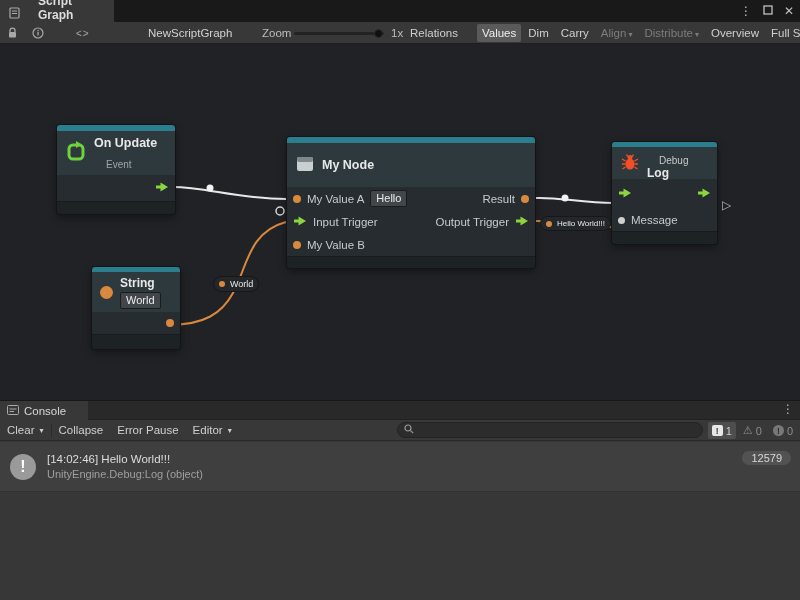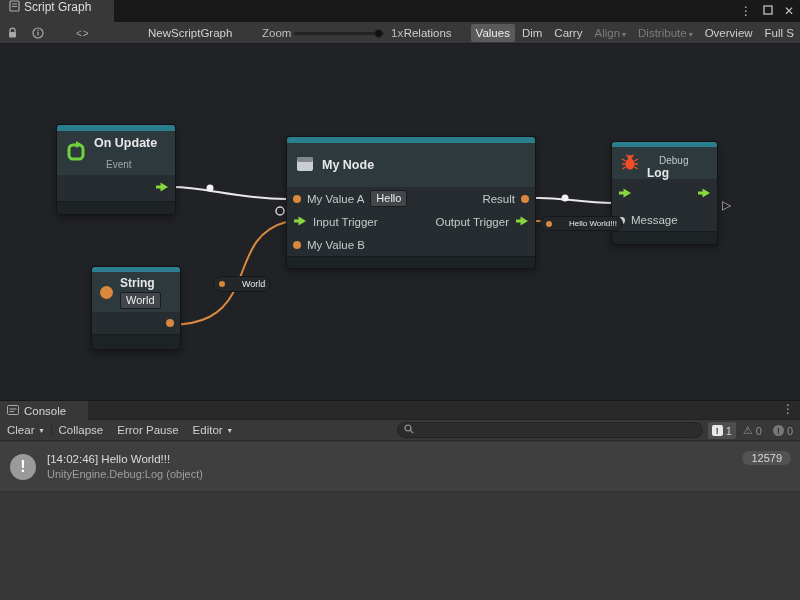--- a/index.html
+++ b/index.html
@@ -2,32 +2,32 @@
 <html><head>
 <meta charset="utf-8">
 <style>
   * { margin:0; padding:0; box-sizing:border-box; }
   body { background:#111; font-family:"Liberation Sans","DejaVu Sans",sans-serif; }
   .stage { position:relative; width:800px; height:600px; overflow:hidden; background:#202124; color:#ccc; }
 
   
   .tabbar { position:absolute; top:0; left:0; right:0; height:22px; background:#191919; }
   .wtab { position:absolute; left:0; top:0; height:22px; width:114px; background:#383838;
-          display:flex; align-items:flex-start; gap:4px; padding:0 9px; font-size:12px; color:#dedede; }
+          display:flex; align-items:flex-end; gap:18px; padding:0 9px; font-size:12px; color:#dedede;font-weight:bold; }
   .winctrl { position:absolute; right:6px; top:0; height:22px; display:flex; align-items:center; gap:11px; color:#c2c2c2; font-size:12px; }
 
   
   .gtoolbar { position:absolute; top:22px; left:0; right:0; height:22px; background:#383838;
               border-bottom:1px solid #1e1e1e; font-size:11.5px; color:#cfcfcf; }
   .gtoolbar .abs { position:absolute; top:0; height:22px; display:flex; align-items:center; }
   .zoomtrack { position:relative; width:90px; height:3px; background:#232323; border-radius:2px; }
   .zoomknob { position:absolute; left:80px; top:-3px; width:9px; height:9px; border-radius:50%;
               background:#101010; border:1px solid #2c2c2c; }
   .t-btns { position:absolute; left:404px; right:0; top:0; height:22px; display:flex; align-items:center;
-            overflow:hidden; white-space:nowrap;justify-content:flex-end; }
+            overflow:hidden; white-space:nowrap; }
   .tbtn { padding:3px 5px; margin:0 1px; border-radius:2px; }
   .tbtn.active { background:#5a5a5a; color:#eee;margin-left:13px; }
   .tbtn.disabled { color:#7c7c7c; }
   .caret { font-size:8px; margin-left:2px; }
 
   
   .canvas { position:absolute; top:44px; left:0; right:0; height:357px; background:#212226; }
   .wires { position:absolute; top:0; left:0; width:800px; height:600px; pointer-events:none; }
 
   .node { position:absolute; border-radius:3px; overflow:hidden; font-size:11.5px;
@@ -38,21 +38,21 @@
   .nsub { color:#9fa6a6; font-size:10px; margin-top:9px;padding-left:12px; }
   .nbody { background:#262c2f; }
   .nrow { display:flex; align-items:center; padding:0 6px; gap:6px; color:#c6cbcc; }
   .nfoot { background:#1d2225; border-top:1px solid #171b1d; }
   .spacer { flex:1; }
   .pdot { width:8px; height:8px; border-radius:50%; background:#d9883d; flex:none; }
   .gdot { width:7px; height:7px; border-radius:50%; background:#cfcfcf; flex:none; }
   .vfield { background:#40464a; border:1px solid #1b1b1b; border-radius:2px; padding:0 5px;
             font-size:11px; color:#ececec; line-height:15px; }
   .bubble { position:absolute; background:#23272a; border:1px solid #15181a; border-radius:8px;
-            display:flex; align-items:center; gap:17px; padding:2px 5px; font-size:8.5px; color:#e8e8e8; }
+            display:flex; align-items:center; gap:5px; padding:2px 5px; font-size:8.5px; color:#e8e8e8; }
   .playtri { position:absolute; color:#b8b8b8; font-size:12px; }
 
   
   .console { position:absolute; top:400px; left:0; right:0; bottom:0; background:#373737; border-top:1px solid #181818; }
   .ctabs { position:absolute; top:0; left:0; right:0; height:19px; background:#292929; border-bottom:1px solid #222; }
   .ctab { position:absolute; left:0; top:0; height:19px; width:88px; background:#383838;
           display:flex; align-items:center; gap:5px; padding:0 7px; font-size:11.5px; color:#d6d6d6; }
   .ckebab { position:absolute; right:6px; top:1px; color:#bbb; font-size:12px; }
   .ctool { position:absolute; top:19px; left:0; right:0; height:21px; background:#383838;
            border-bottom:1px solid #2a2a2a; display:flex; align-items:center; font-size:11.5px; color:#cfcfcf; }

